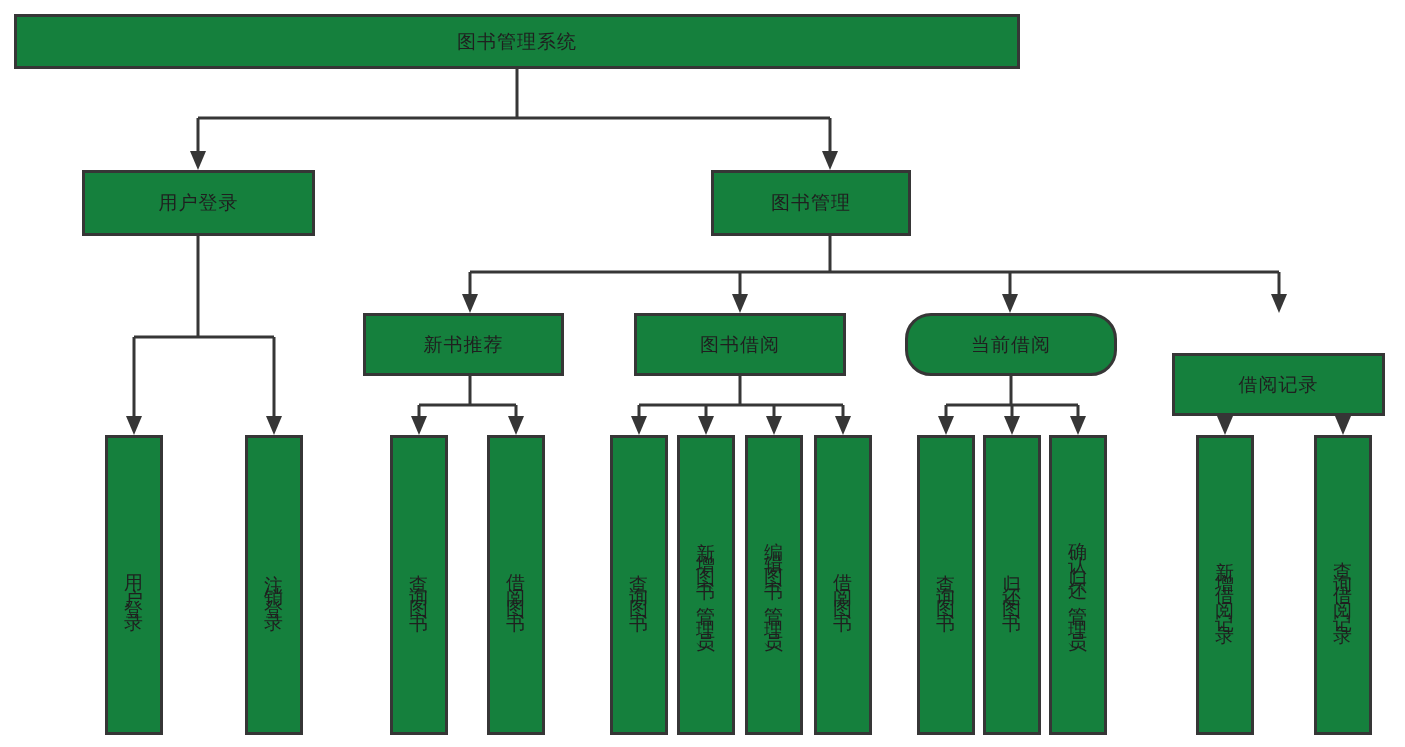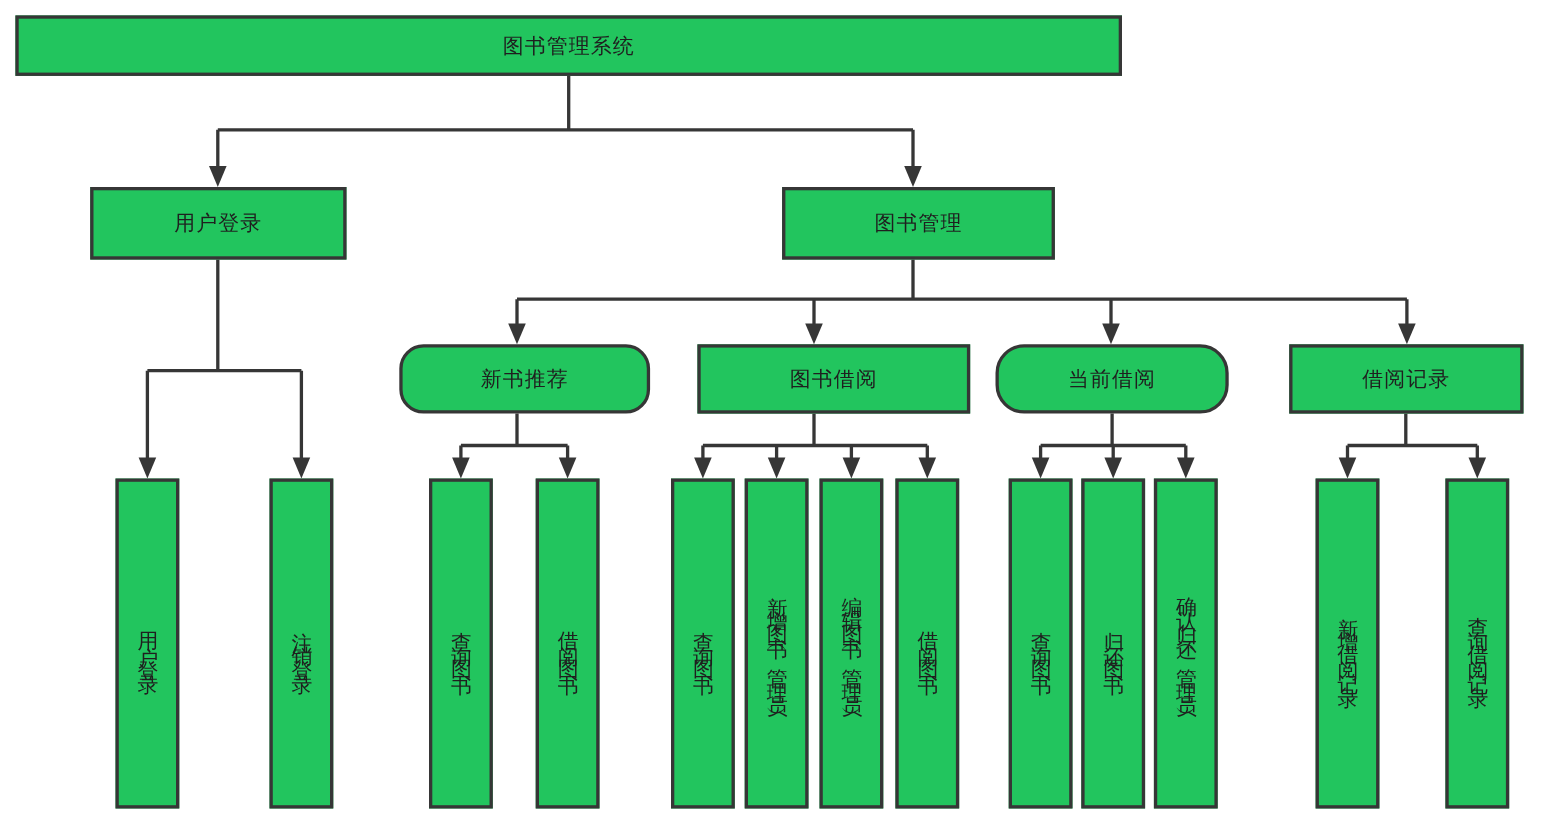--- a/index.html
+++ b/index.html
@@ -7,39 +7,39 @@
     width: 1405px; height: 747px;
     position: relative;
     overflow: hidden;
     font-family: "Liberation Sans", "DejaVu Sans", sans-serif;
     color: #1f1f1f;
   }
   #canvas { position: absolute; inset: 0; }
   svg.connectors { position: absolute; left: 0; top: 0; z-index: 1; }
   .node {
     position: absolute;
-    background: #22c55e;
+    background: #15803d;
     border: 3px solid #363636;
     box-sizing: border-box;
     display: flex;
     align-items: center;
     justify-content: center;
     font-size: 19px;
     letter-spacing: 1px;
     color: #1f1f1f;
     z-index: 2;
   }
   .root-node  { left: 14px;  top: 14px;  width: 1006px; height: 55px; }
   .lvl2-a     { left: 82px;  top: 170px; width: 233px;  height: 66px; }
-  .lvl2-b     { left: 711px; top: 170px; width: 248px;  height: 66px; }
+  .lvl2-b     { left: 711px; top: 170px; width: 200px;  height: 66px; }
   .lvl3      { top: 313px; height: 63px; }
-  .lvl3-a    { left: 363px;  width: 228px; border-radius: 22px; }
-  .lvl3-b    { left: 634px;  width: 248px; }
+  .lvl3-a    { left: 363px;  width: 201px; }
+  .lvl3-b    { left: 634px;  width: 212px; }
   .lvl3-c    { left: 905px;  width: 212px; border-radius: 26px; }
-  .lvl3-d    { left: 1172px; width: 213px; }
+  .lvl3-d    { left: 1172px; width: 213px; margin-top: 40px; }
   .leaf {
     top: 435px; height: 300px; width: 58px;
     border-width: 3px;
   }
   .leaf .vtext {
     writing-mode: vertical-rl;
     text-orientation: mixed;
     letter-spacing: 13px;
     font-size: 19px;
     line-height: 1;

